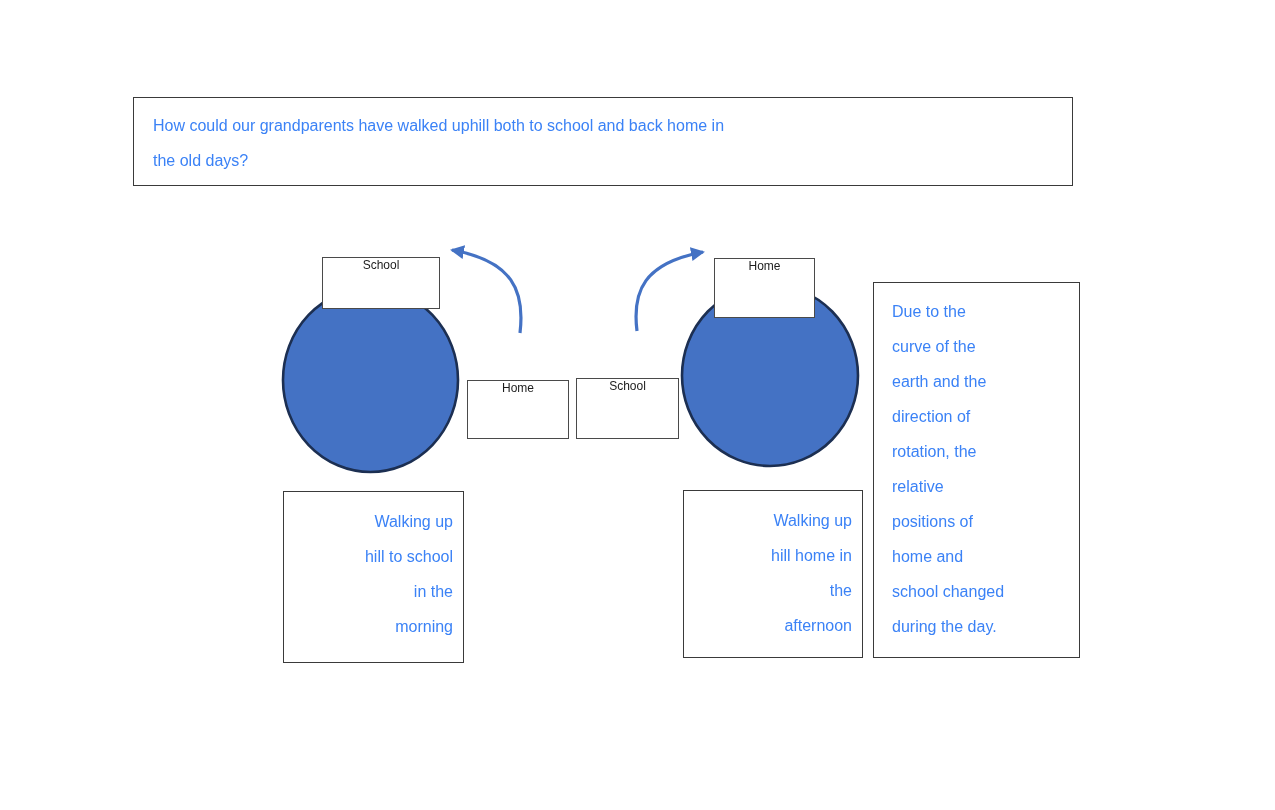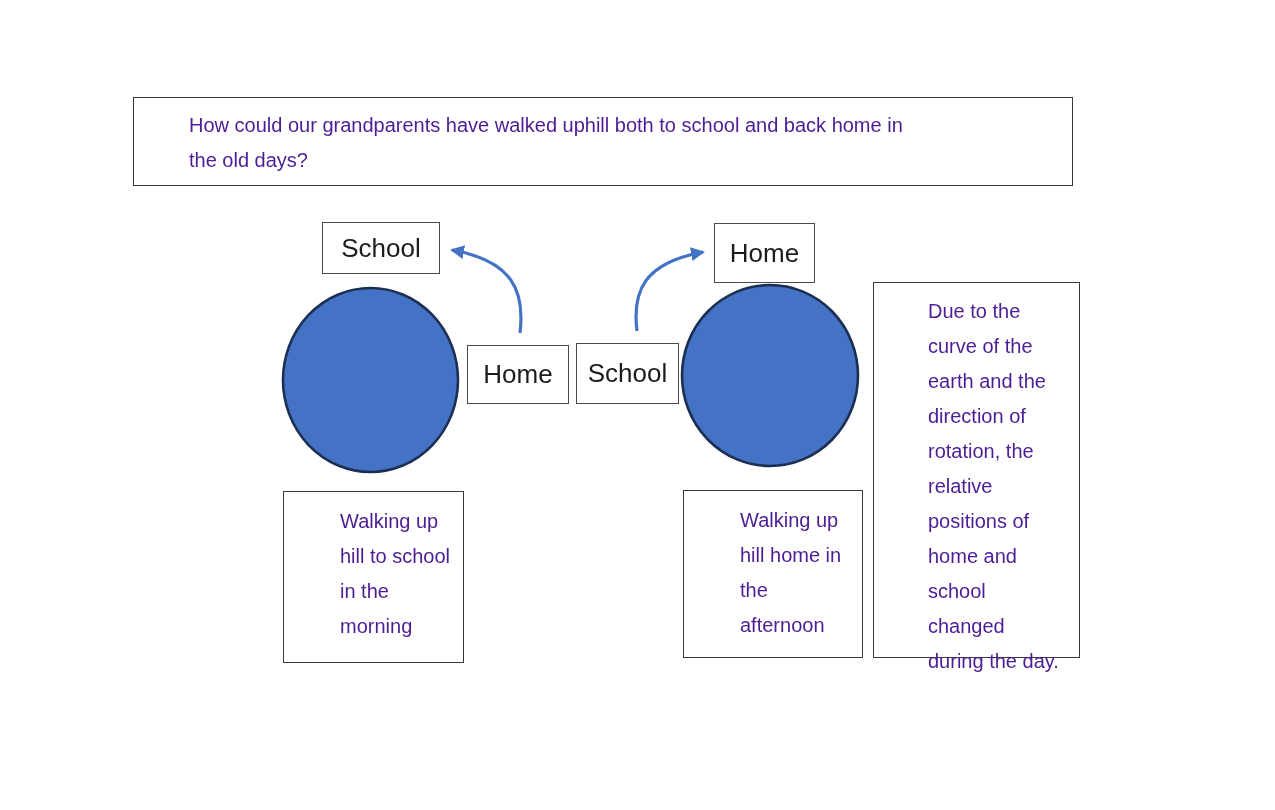--- a/index.html
+++ b/index.html
@@ -28,47 +28,48 @@
   .arrows-layer { z-index: 3; }
   .box {
     position: absolute;
     background: #ffffff;
     border: 1.7px solid #404040;
     box-sizing: border-box;
     z-index: 2;
   }
   .multiline {
     white-space: pre-line;
-    font-size: 20px;
+    font-size: 16px;
     line-height: 35px;
-    color: #4c1d95;
-    margin-left: 36px;
+    color: #3b82f6;
   }
   .title-box {
     left: 133px;
     top: 97px;
     width: 940px;
     height: 89px;
     padding: 10px 20px 0 19px;
     border-color: #3a3a3a;
   }
   .label-box {
     display: flex;
-    align-items: center;
+    align-items: flex-start;
     justify-content: center;
-    font-size: 26px;
+    font-size: 12px;
     border-color: #4a4a4a;
+    margin-top: 35px;
   }
   .label-school-morning { left: 322px; top: 222px; width: 118px; height: 52px; }
   .label-home-morning   { left: 467px; top: 345px; width: 102px; height: 59px; }
   .label-school-afternoon { left: 576px; top: 343px; width: 103px; height: 61px; }
   .label-home-afternoon { left: 714px; top: 223px; width: 101px; height: 60px; }
   .caption-box {
     padding: 12px 10px 0 20px;
     border-color: #3a3a3a;
+    text-align: right;
   }
   .caption-morning   { left: 283px; top: 491px; width: 181px; height: 172px; }
   .caption-afternoon { left: 683px; top: 490px; width: 180px; height: 168px; }
   .explanation-box {
     left: 873px;
     top: 282px;
     width: 207px;
     height: 376px;
     padding: 11px 20px 0 18px;
     border-color: #3a3a3a;

